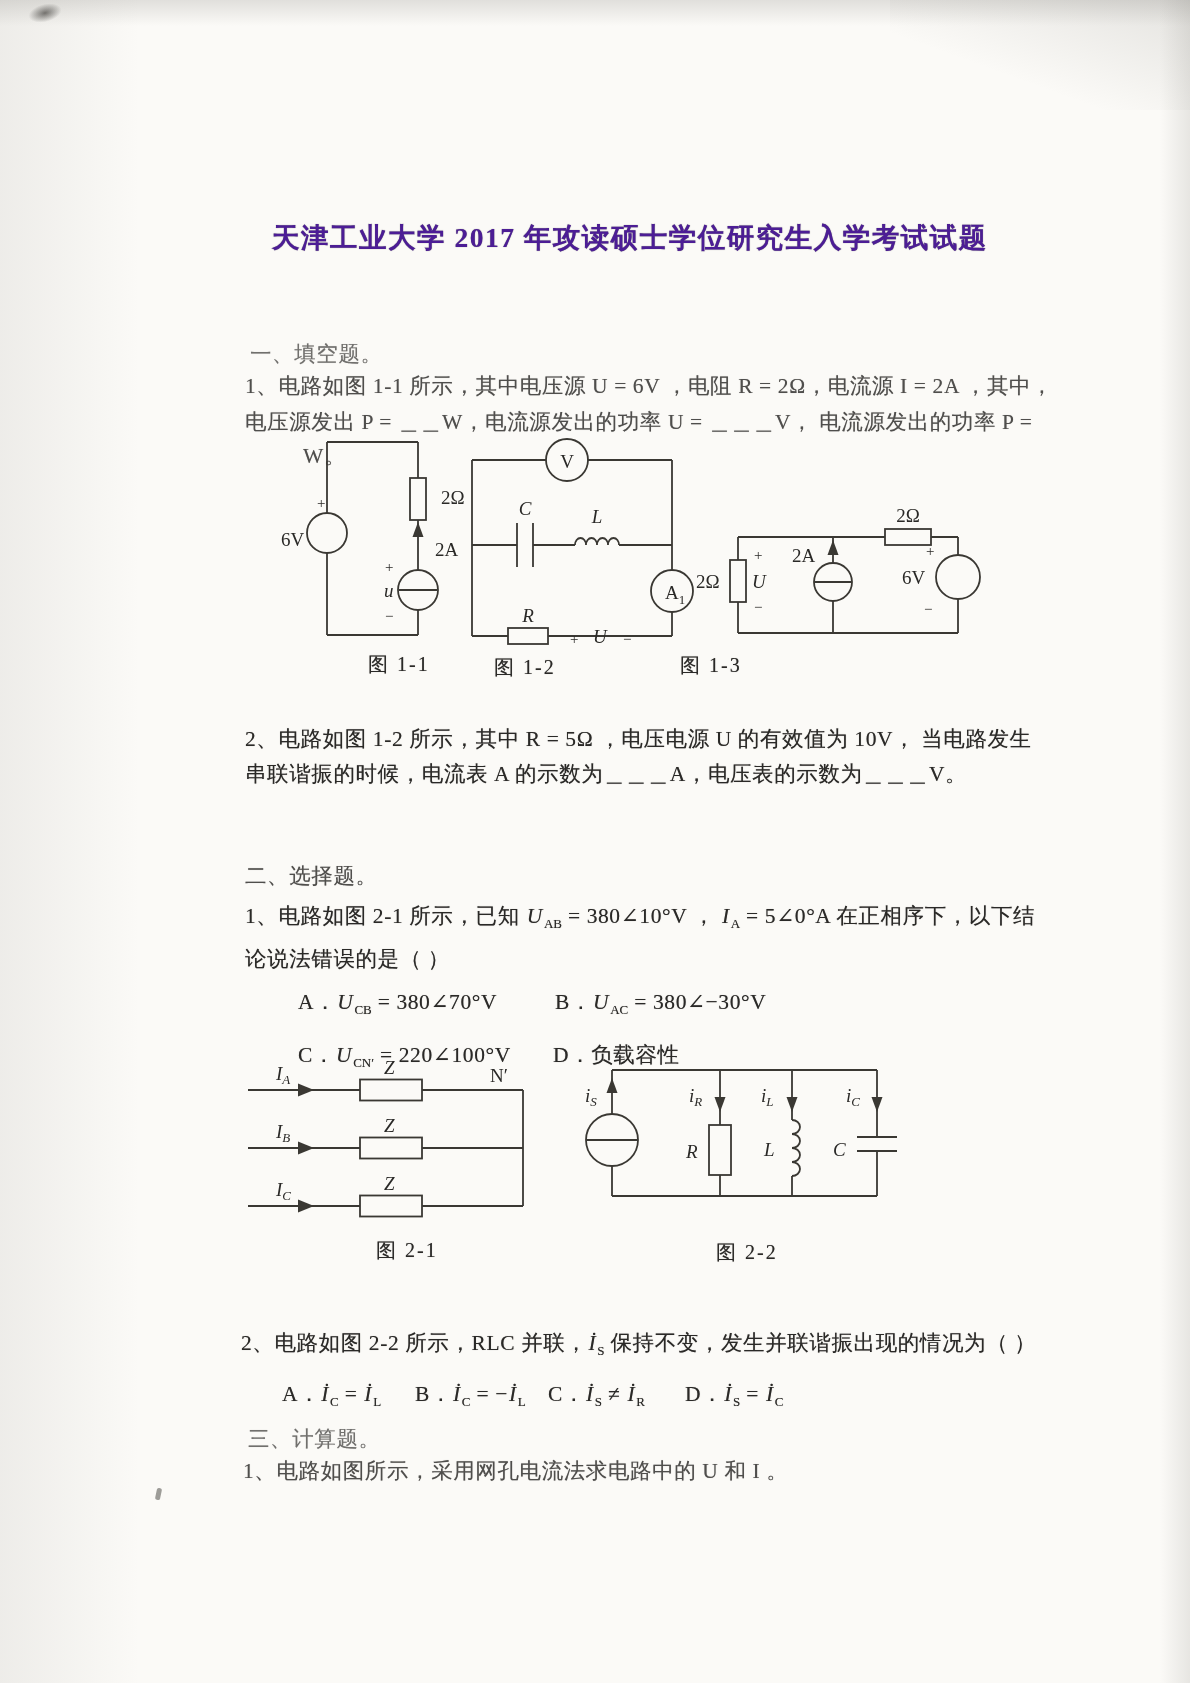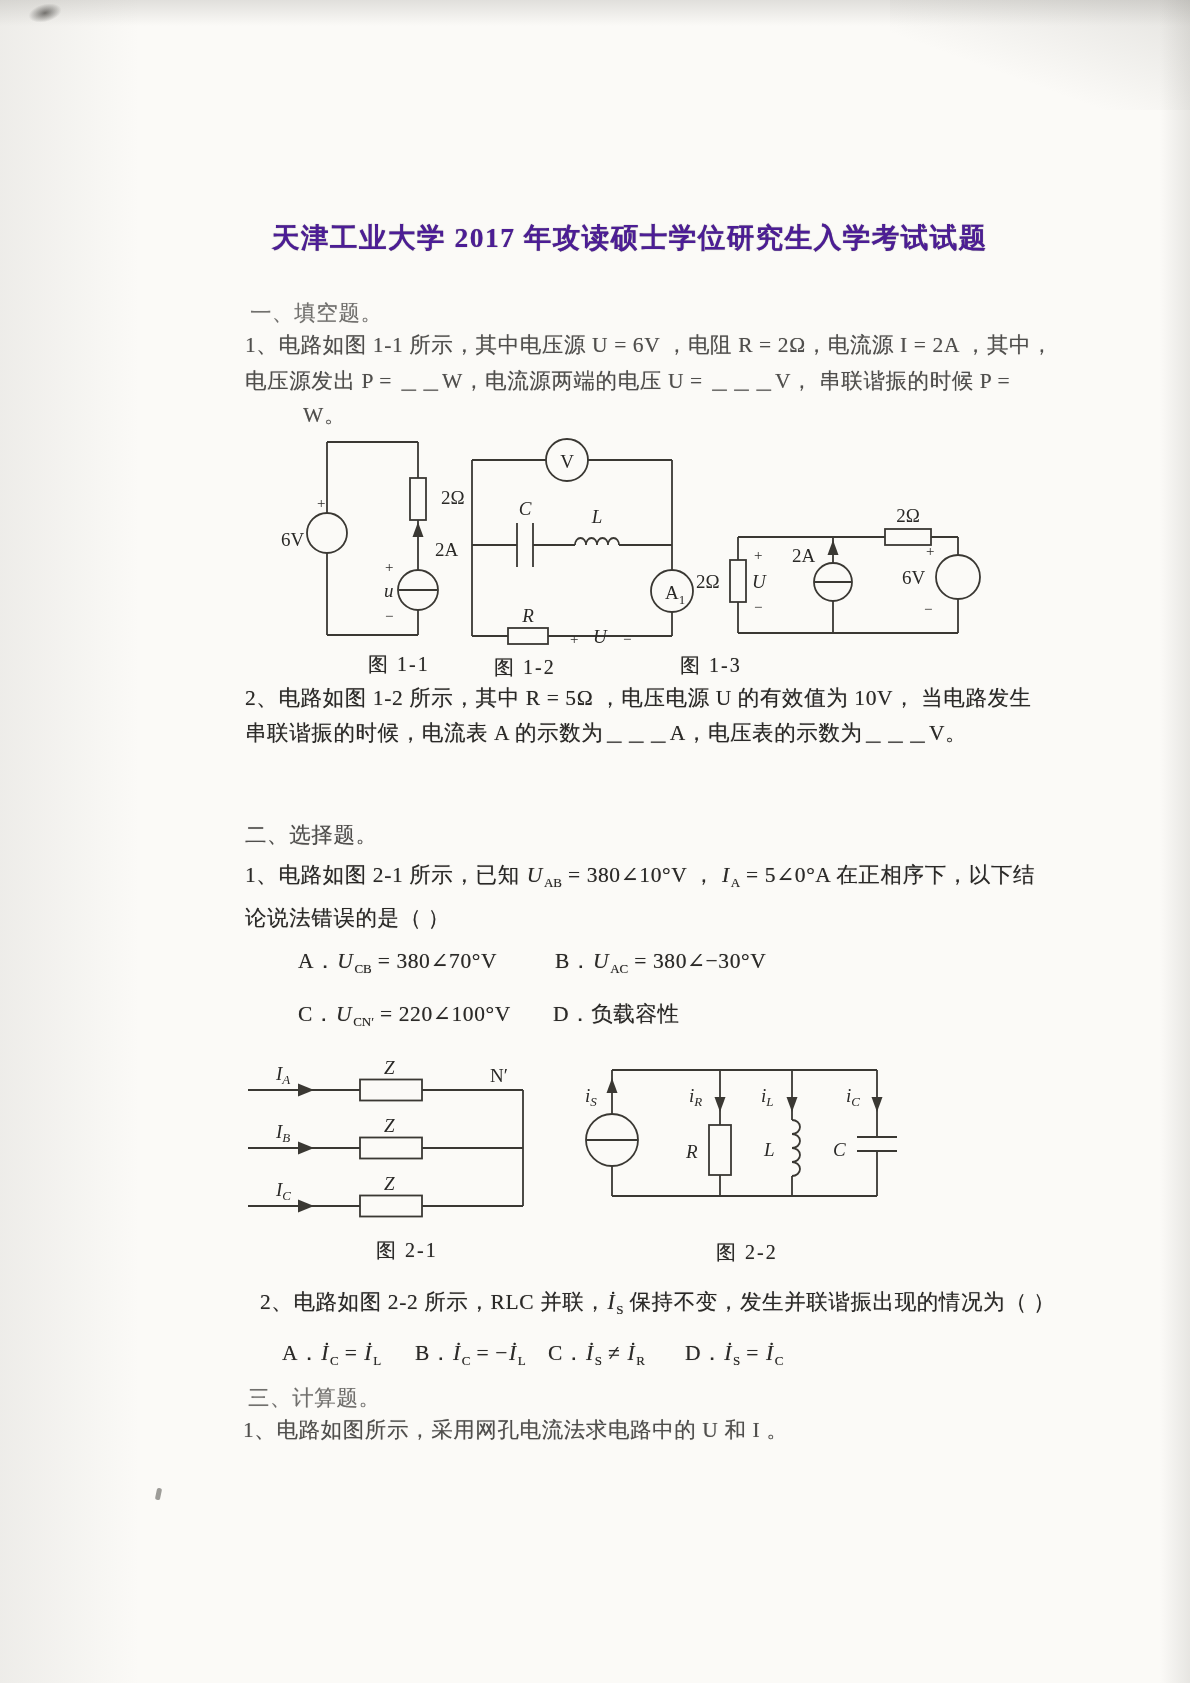--- a/index.html
+++ b/index.html
@@ -5,20 +5,21 @@
   * { margin:0; padding:0; box-sizing:border-box; }
   body { background:#9a9894; }
   .page {
     position:relative; width:1190px; height:1683px; margin:0 auto;
     background:#fbfaf7; overflow:hidden;
     font-family:"Liberation Serif","DejaVu Serif",serif; color:#2a2927;
   }
   .line {
     position:absolute; font-size:21.5px; letter-spacing:0.6px; white-space:nowrap;
     text-shadow:0 0 0.7px rgba(45,42,40,0.55);
+    margin-top:41px;
   }
   .title {
     position:absolute; font-size:27.5px; font-weight:bold; letter-spacing:1.5px;
     white-space:nowrap; color:#4c1d95; text-shadow:0 0 0.9px rgba(20,20,20,0.6);
   }
   .faded { opacity:0.66; }
   .semifaded { opacity:0.82; }
   sub { font-size:13px; letter-spacing:0; }
   i.var { font-style:italic; margin:0 1px; }
   .caption {
@@ -58,21 +59,21 @@
   <div class="smudge smudge-topleft"></div>
   <div class="smudge smudge-topright"></div>
   <div class="smudge smudge-left"></div>
   <div class="smudge smudge-right"></div>
   <div class="smudge speck-bottom"></div>
 
   <div class="title" style="left:272px;top:220px">天津工业大学 2017 年攻读硕士学位研究生入学考试试题</div>
 
   <div class="line faded" style="left:250px;top:298px">一、填空题。</div>
   <div class="line semifaded" style="left:245px;top:330px">1、电路如图 1-1 所示，其中电压源 U = 6V ，电阻 R = 2Ω，电流源 I = 2A ，其中，</div>
-  <div class="line semifaded" style="left:245px;top:366px">电压源发出 P = ＿＿W，电流源两端的电压 U = ＿＿＿V， 串联谐振的时候 P =</div>
+  <div class="line semifaded" style="left:245px;top:366px">电压源发出 P = ＿＿W，电流源发出的功率 U = ＿＿＿V， 电流源发出的功率 P =</div>
   <div class="line semifaded" style="left:303px;top:400px">W。</div>
 
   <svg class="fig" style="left:265px;top:398px" width="205" height="250" viewBox="0 0 205 250">
     <path class="wire" d="M62,44 H153 M62,44 V237 M62,237 H153 M153,44 V237"></path>
     <circle class="comp" cx="62" cy="135" r="20"></circle>
     <rect class="comp" x="145" y="80" width="16" height="42"></rect>
     <polygon class="fill" points="153,124 147.5,139 158.5,139"></polygon>
     <circle class="comp" cx="153" cy="192" r="20"></circle>
     <line class="wire" x1="134" y1="192" x2="172" y2="192"></line>
     <text class="lbl" x="16" y="148">6V</text>
@@ -170,21 +171,21 @@
     <text class="lbl ital" x="206" y="62"><tspan>i</tspan><tspan class="sub" dy="4">L</tspan></text>
     <text class="lbl ital" x="291" y="62"><tspan>i</tspan><tspan class="sub" dy="4">C</tspan></text>
     <text class="lbl ital" x="131" y="118" font-size="20">R</text>
     <text class="lbl ital" x="209" y="116" font-size="20">L</text>
     <text class="lbl ital" x="278" y="116" font-size="20">C</text>
   </svg>
 
   <div class="caption" style="left:348px;top:1237px">图 2-1</div>
   <div class="caption" style="left:688px;top:1239px">图 2-2</div>
 
-  <div class="line" style="left:260px;top:1287px"><span>2、电路如图 2-2 所示，RLC 并联，</span><i class="var">İ</i><sub>S</sub><span> 保持不变，发生并联谐振出现的情况为（ ）</span></div>
+  <div class="line" style="left:241px;top:1287px"><span>2、电路如图 2-2 所示，RLC 并联，</span><i class="var">İ</i><sub>S</sub><span> 保持不变，发生并联谐振出现的情况为（ ）</span></div>
 
   <div class="line" style="left:282px;top:1338px"><span>A．</span><i class="var">İ</i><sub>C</sub><span> = </span><i class="var">İ</i><sub>L</sub></div>
   <div class="line" style="left:415px;top:1338px"><span>B．</span><i class="var">İ</i><sub>C</sub><span> = −</span><i class="var">İ</i><sub>L</sub></div>
   <div class="line" style="left:548px;top:1338px"><span>C．</span><i class="var">İ</i><sub>S</sub><span> ≠ </span><i class="var">İ</i><sub>R</sub></div>
   <div class="line" style="left:685px;top:1338px"><span>D．</span><i class="var">İ</i><sub>S</sub><span> = </span><i class="var">İ</i><sub>C</sub></div>
 
   <div class="line faded" style="left:248px;top:1383px">三、计算题。</div>
   <div class="line semifaded" style="left:243px;top:1415px">1、电路如图所示，采用网孔电流法求电路中的 U 和 I 。</div>
 
 </div>

